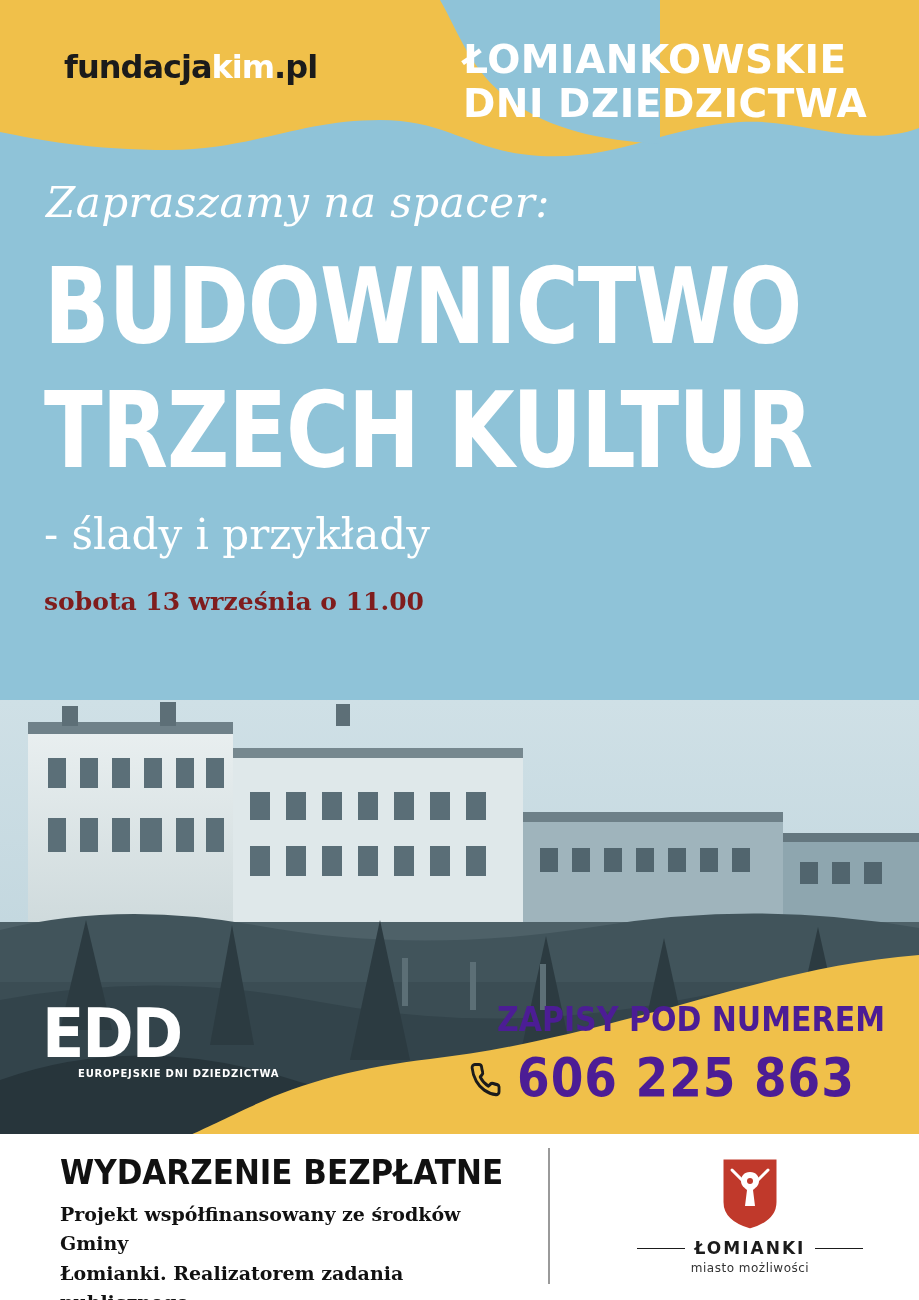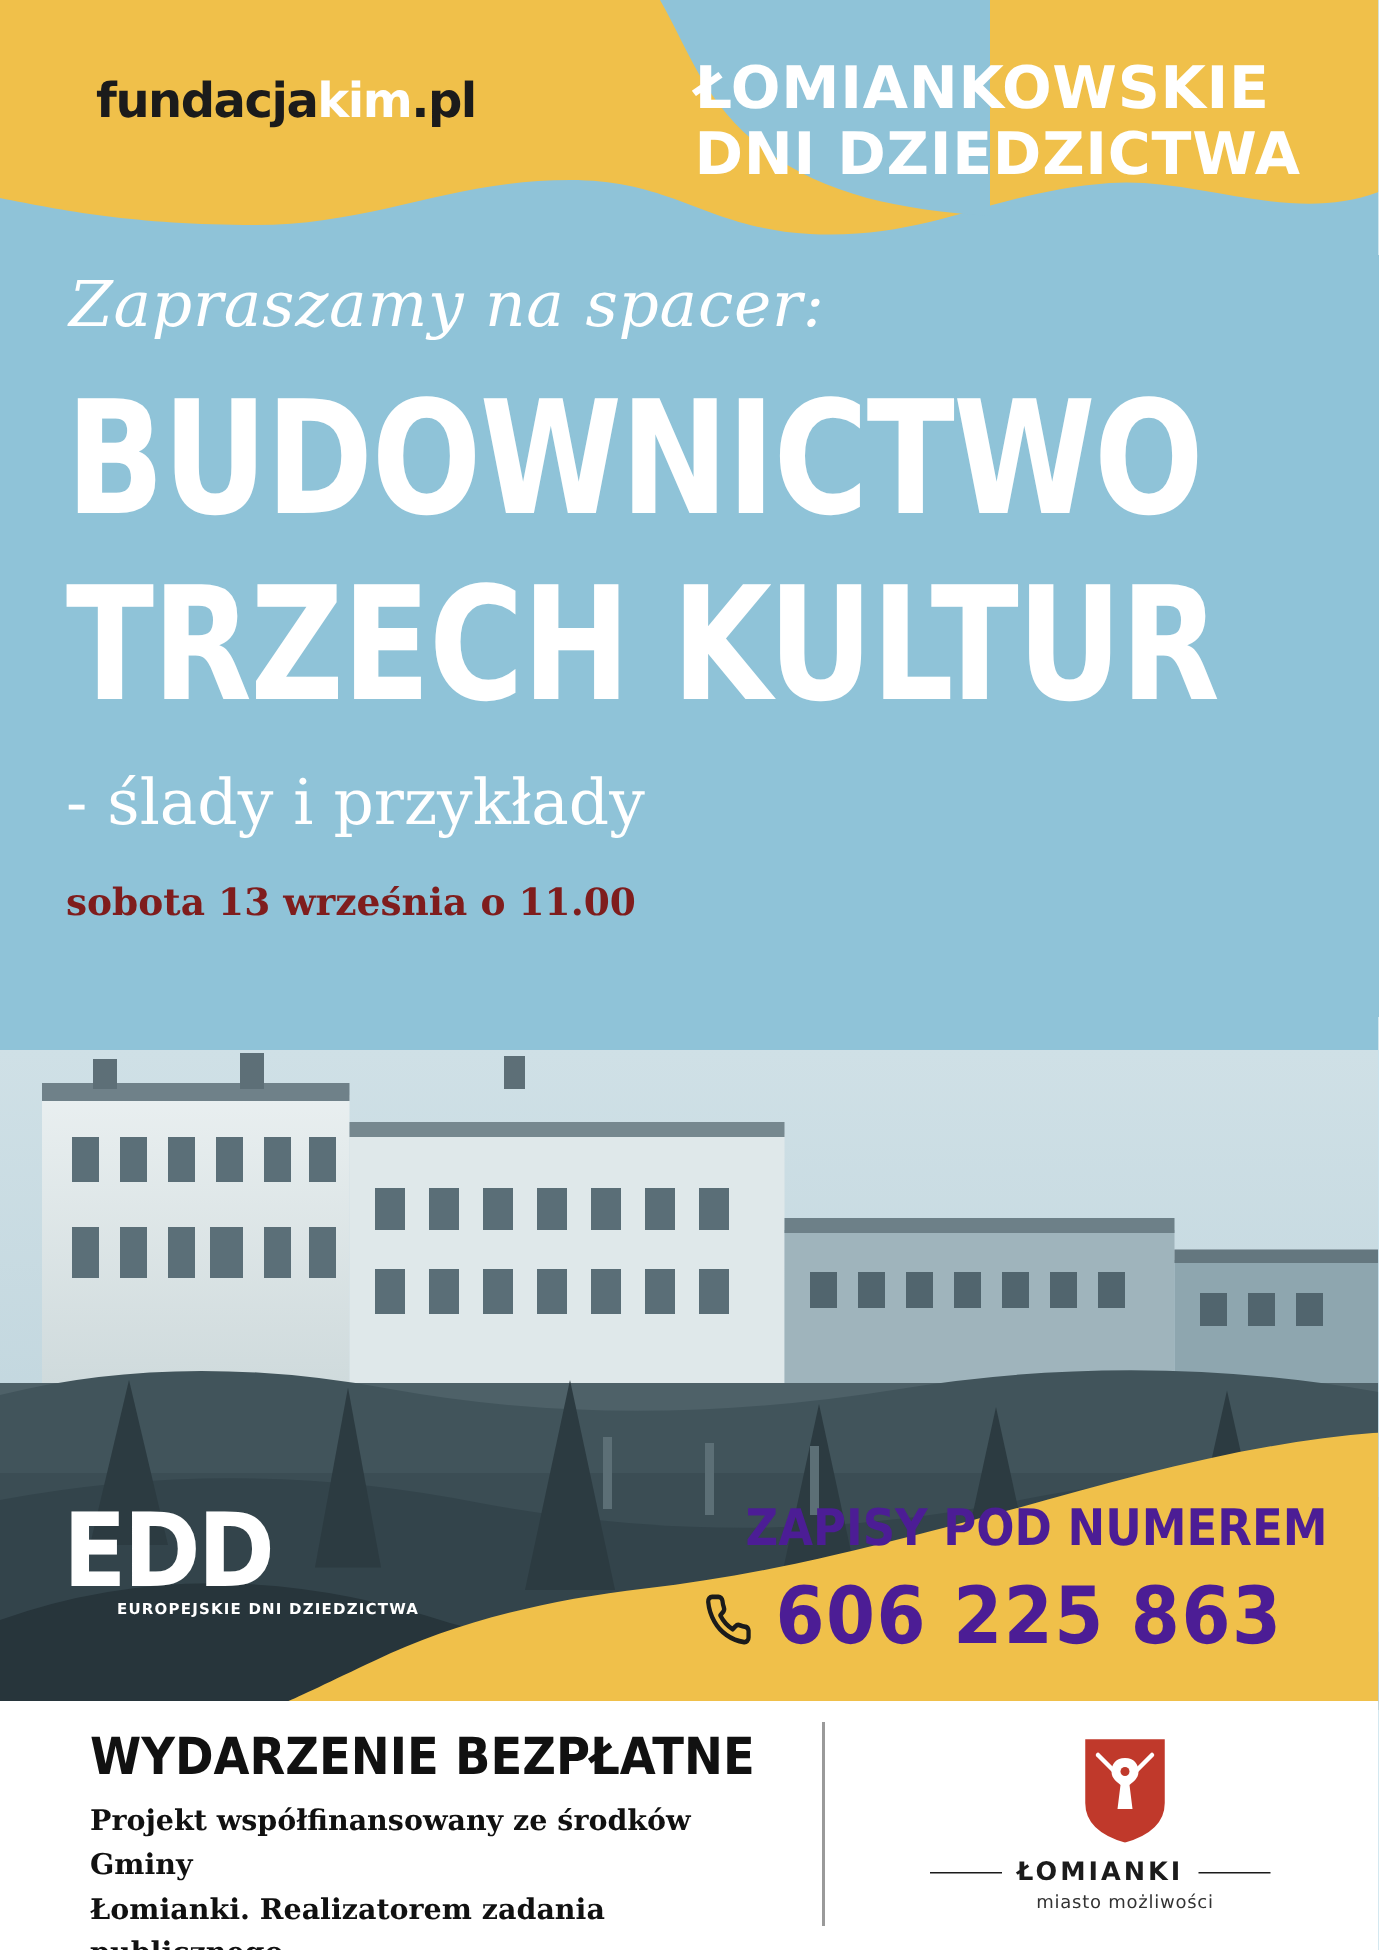--- a/index.html
+++ b/index.html
@@ -234,20 +234,21 @@
   }
   .muni-name {
     margin-top: 6px;
     font-family: "DejaVu Sans", sans-serif;
     font-weight: bold;
     font-size: 17px;
     letter-spacing: 2px;
     color: #1b1b1b;
     display: flex;
     align-items: center;
+    justify-content: center;
     gap: 10px;
   }
   .muni-name .rule {
     display: block;
     width: 48px;
     height: 1px;
     background: #1b1b1b;
   }
   .muni-tag {
     margin-top: 3px;

